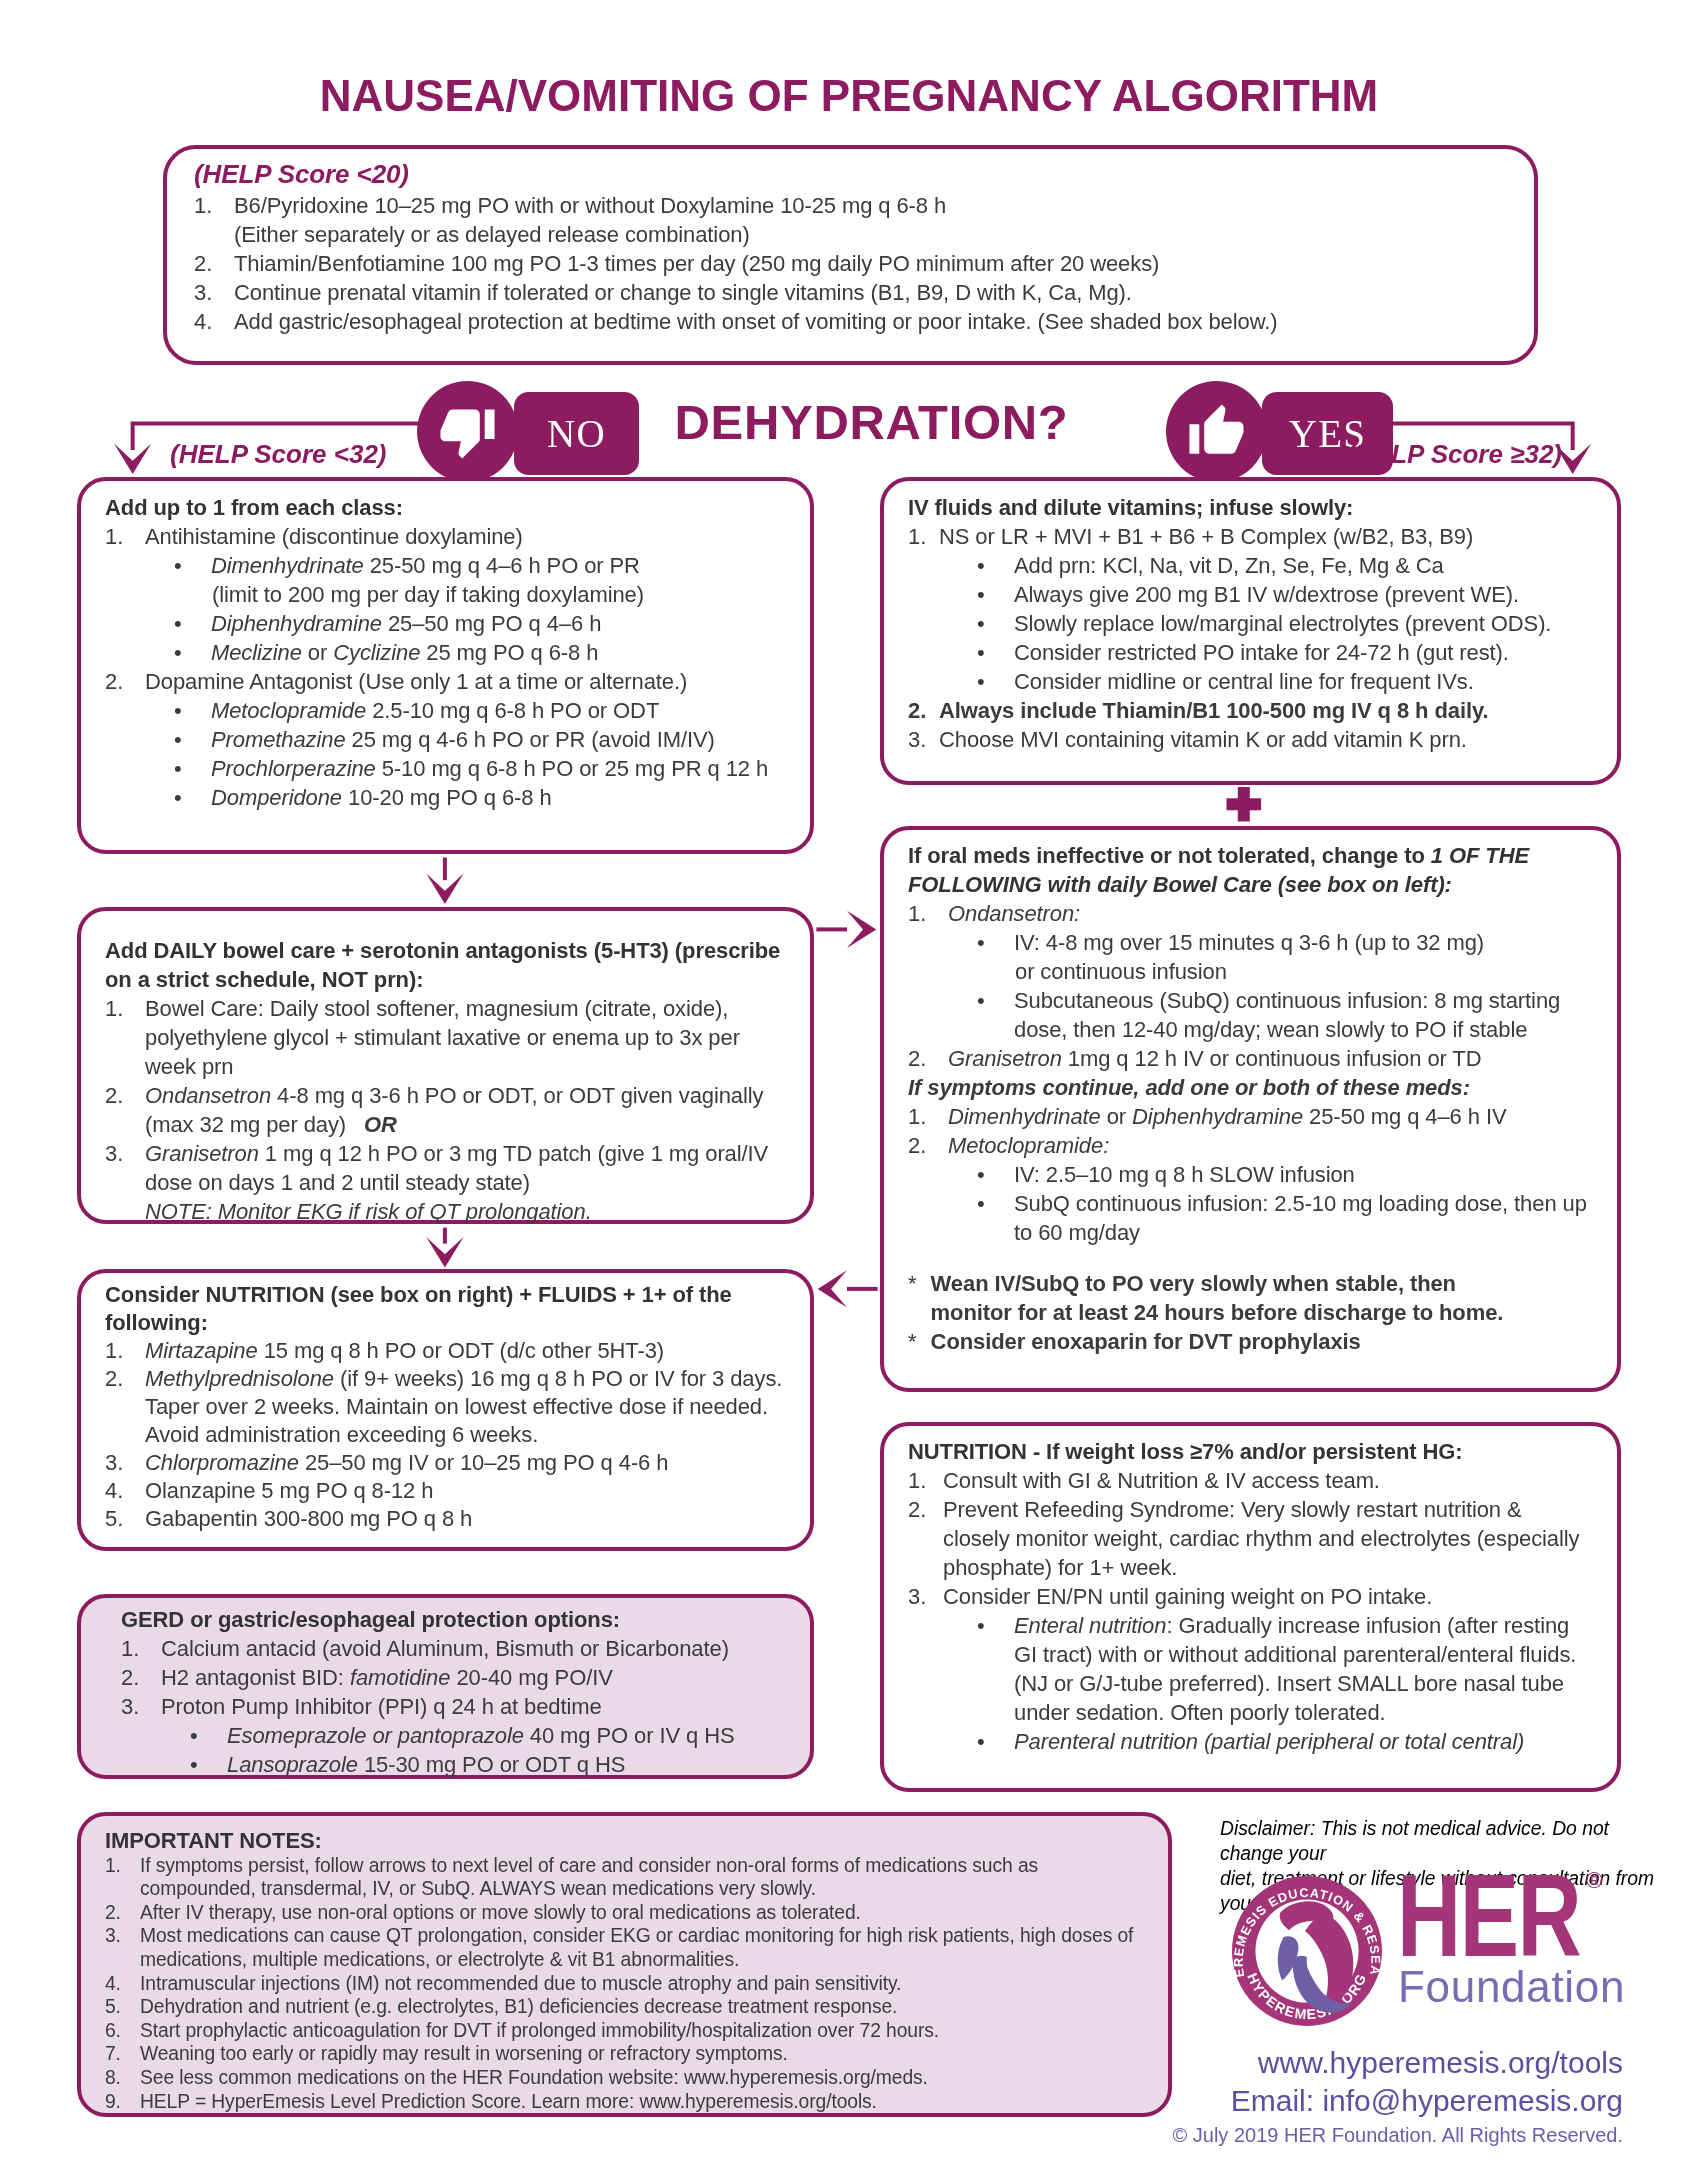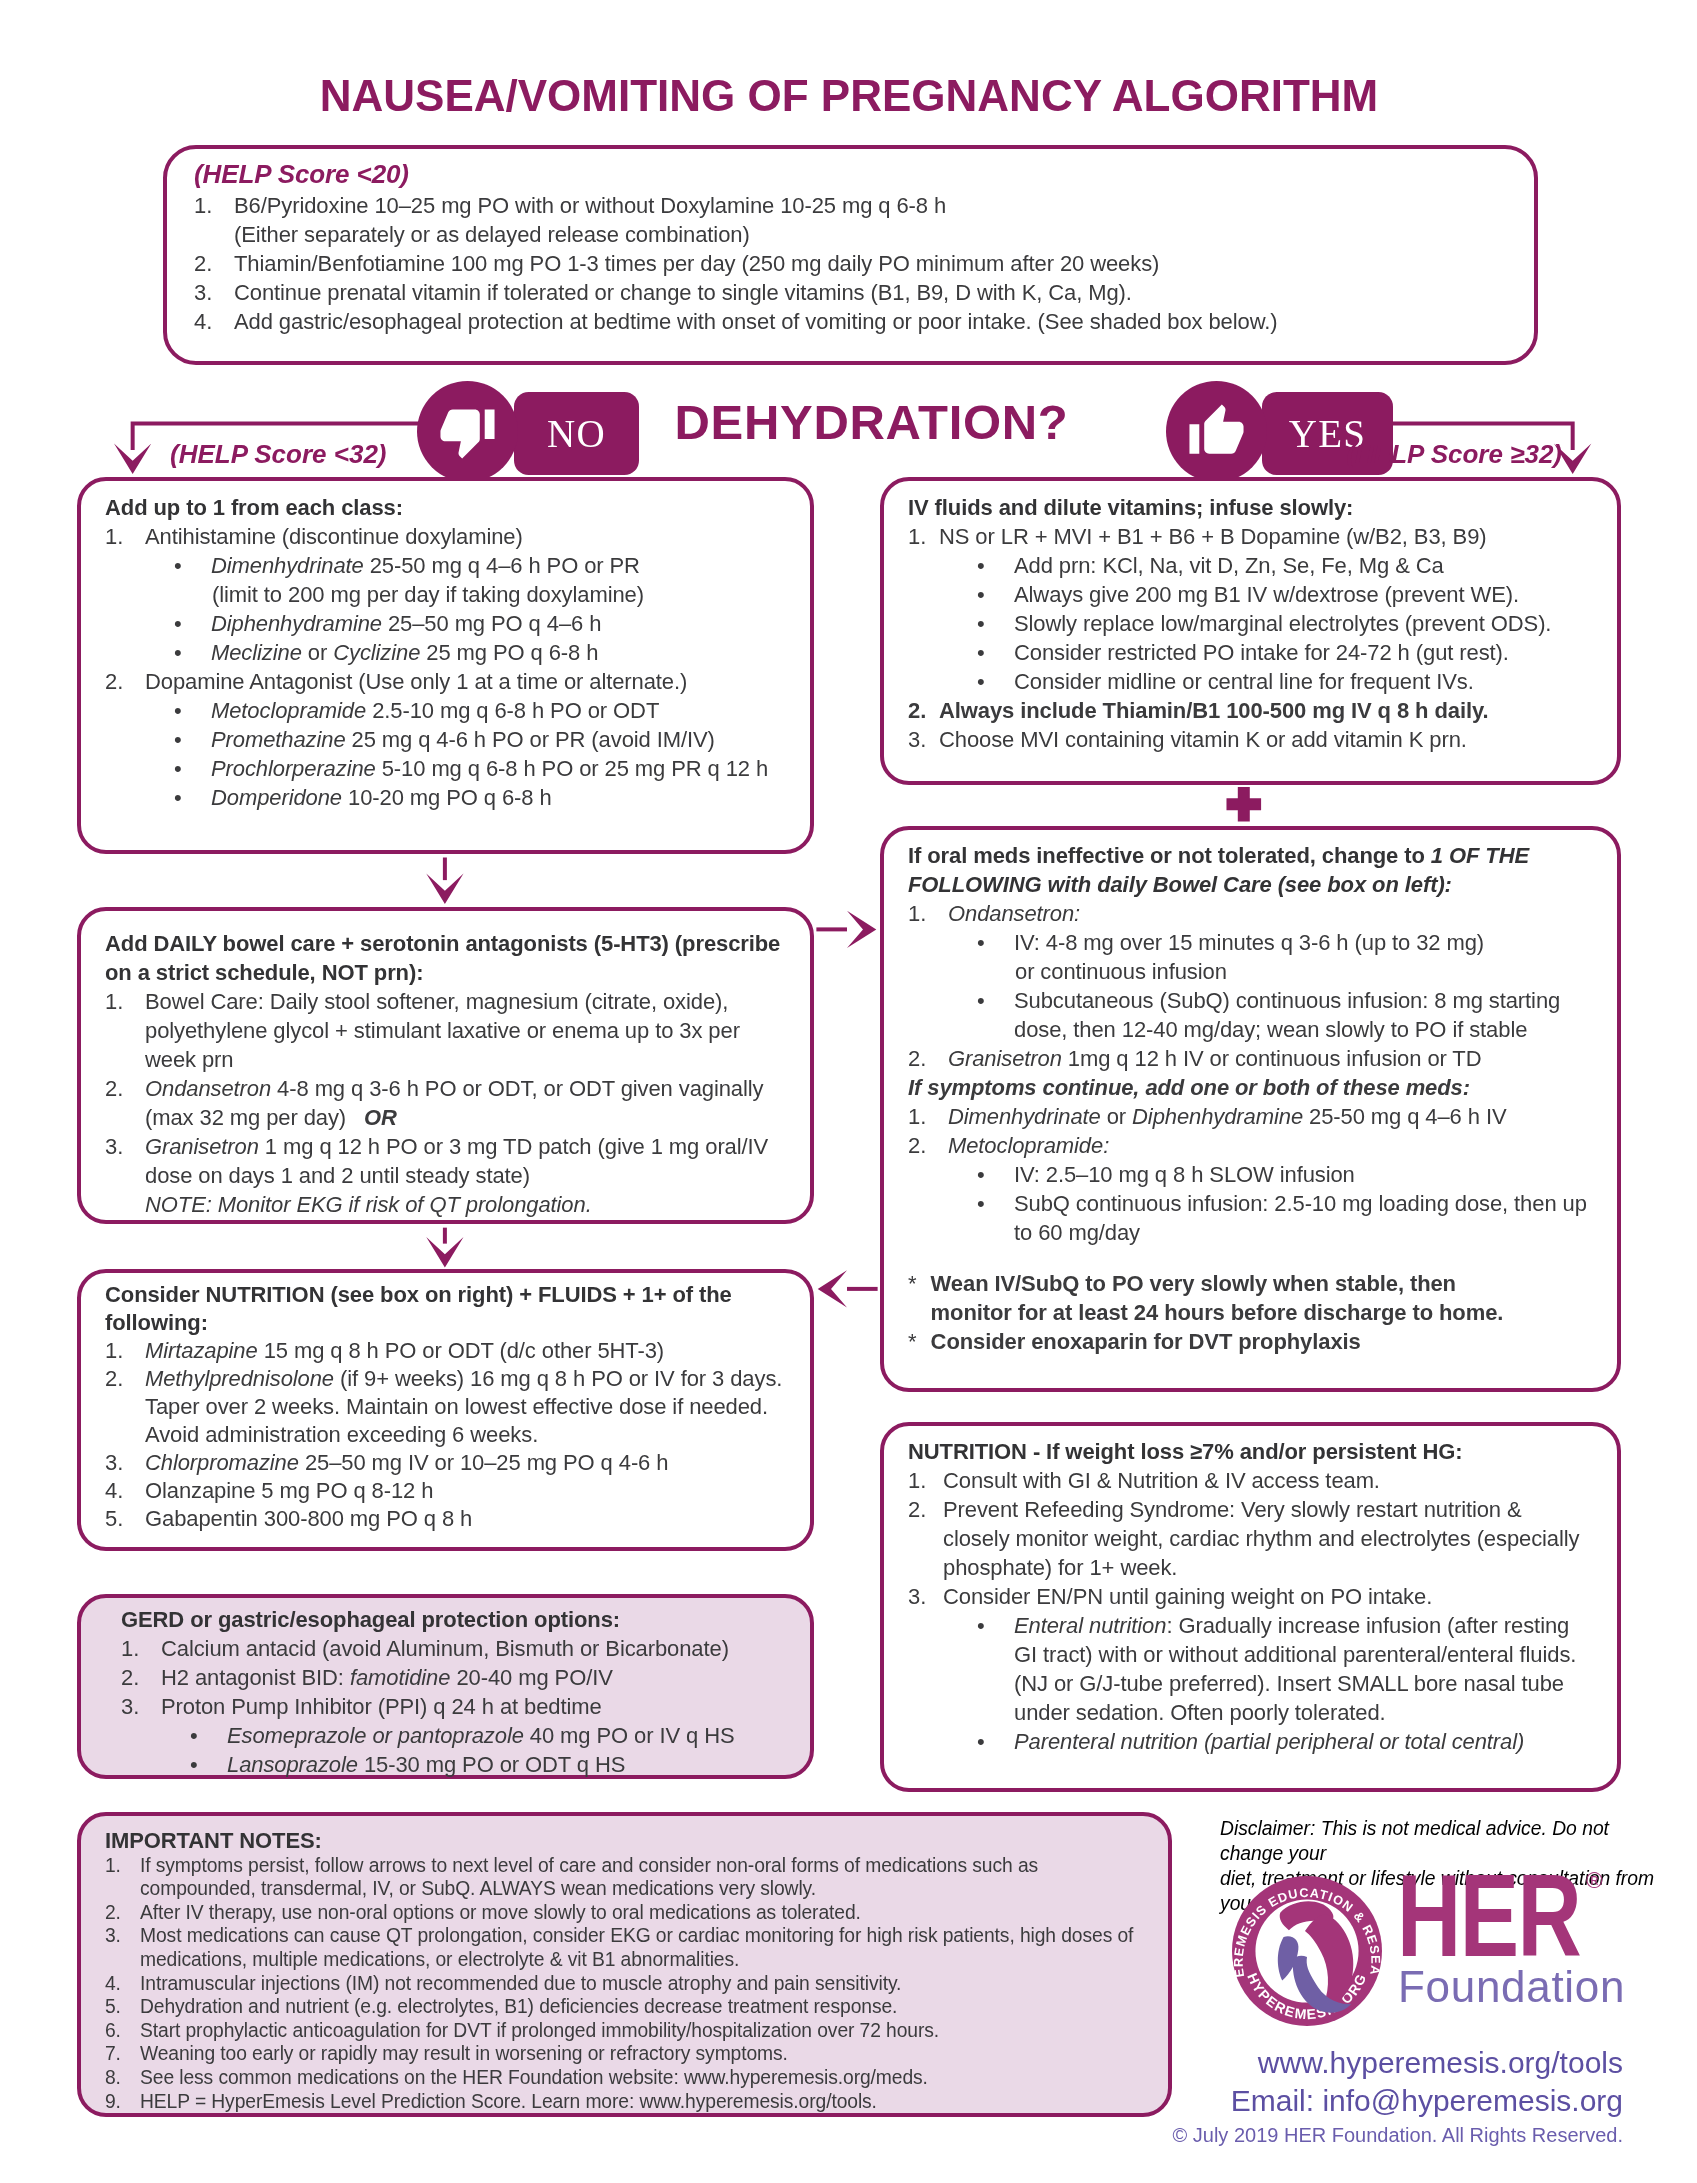--- a/index.html
+++ b/index.html
@@ -28,21 +28,21 @@
   .li .m{flex:0 0 40px;}
   .li.lv1{padding-left:69px;}
   .li.lv1 .m{flex:0 0 37px;}
   .li.cont{padding-left:40px;}
   .li.lv1.cont{padding-left:107px;justify-content:flex-end;}
   .ligap{height:22.6px;}
   .tx{flex:1 1 auto;}
   
   #box-help20{left:163px;top:145px;width:1375px;height:220px;padding:9.3px 27px;border-radius:33px;}
   #box-l1{left:77px;top:477px;width:737px;height:377px;}
-  #box-l2{left:77px;top:907px;width:737px;height:317px;padding-top:18px;}
+  #box-l2{left:77px;top:907px;width:737px;height:317px;padding-top:25px;}
   #box-l3{left:77px;top:1269px;width:737px;height:282px;padding-top:8px;line-height:28px;}
   #box-gerd{left:77px;top:1594px;width:737px;height:185px;padding-top:6.7px;line-height:29px;}
   #box-r1{left:880px;top:477px;width:741px;height:308px;}
   #box-r2{left:880px;top:826px;width:741px;height:566px;padding-top:10.7px;}
   #box-r3{left:880px;top:1422px;width:741px;height:370px;padding-top:10.7px;}
   #box-notes{left:77px;top:1812px;width:1095px;height:305px;font-size:19.3px;line-height:23.6px;
              padding:10.7px 24px;letter-spacing:-0.1px;}
   #box-notes .li .m{flex:0 0 35px;}
   #box-notes .bh{font-size:22px;line-height:27px;}
   
@@ -268,21 +268,21 @@
           <span class="tx"><span class="it">Lansoprazole</span><span> 15-30 mg PO or ODT q HS</span></span>
         </div>
       </div>
   </section>
 
   <section class="box" id="box-r1">
     <div class="bh"><span>IV fluids and dilute vitamins; infuse slowly:</span></div>
     <div>
         <div class="li">
           <span class="m" style="flex: 0 0 31px;">1.</span>
-          <span class="tx"><span>NS or LR + MVI + B1 + B6 + B Dopamine (w/B2, B3, B9)</span></span>
+          <span class="tx"><span>NS or LR + MVI + B1 + B6 + B Complex (w/B2, B3, B9)</span></span>
         </div>
         <div class="li lv1">
           <span class="m">•</span>
           <span class="tx"><span>Add prn: KCl, Na, vit D, Zn, Se, Fe, Mg &amp; Ca</span></span>
         </div>
         <div class="li lv1">
           <span class="m">•</span>
           <span class="tx"><span>Always give 200 mg B1 IV w/dextrose (prevent WE).</span></span>
         </div>
         <div class="li lv1">

